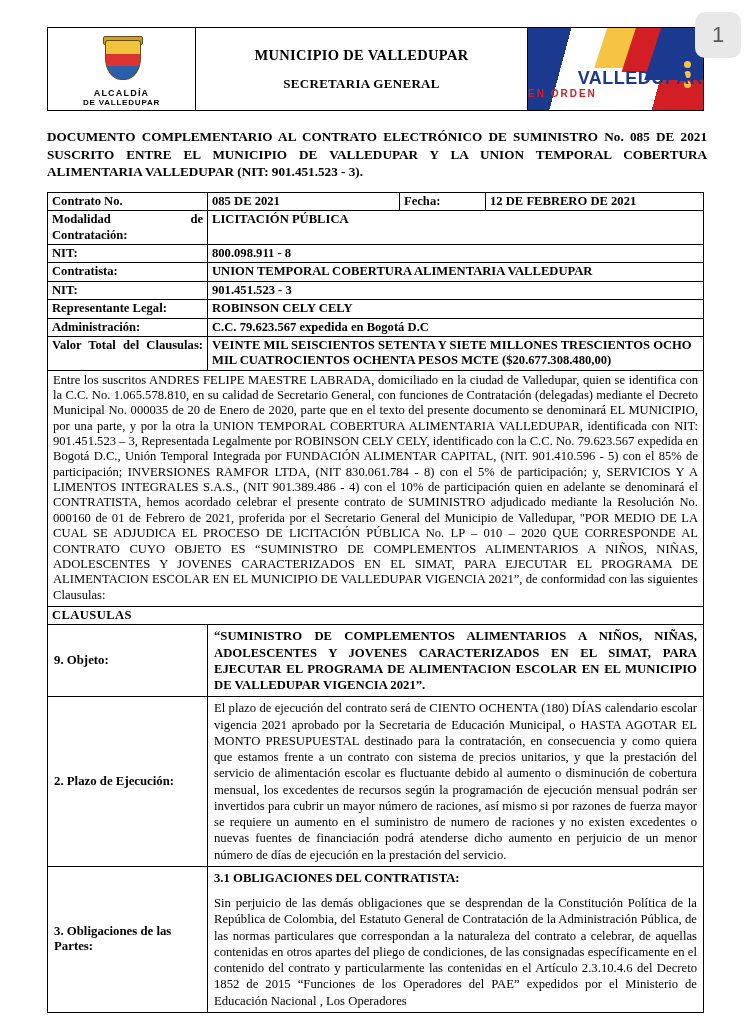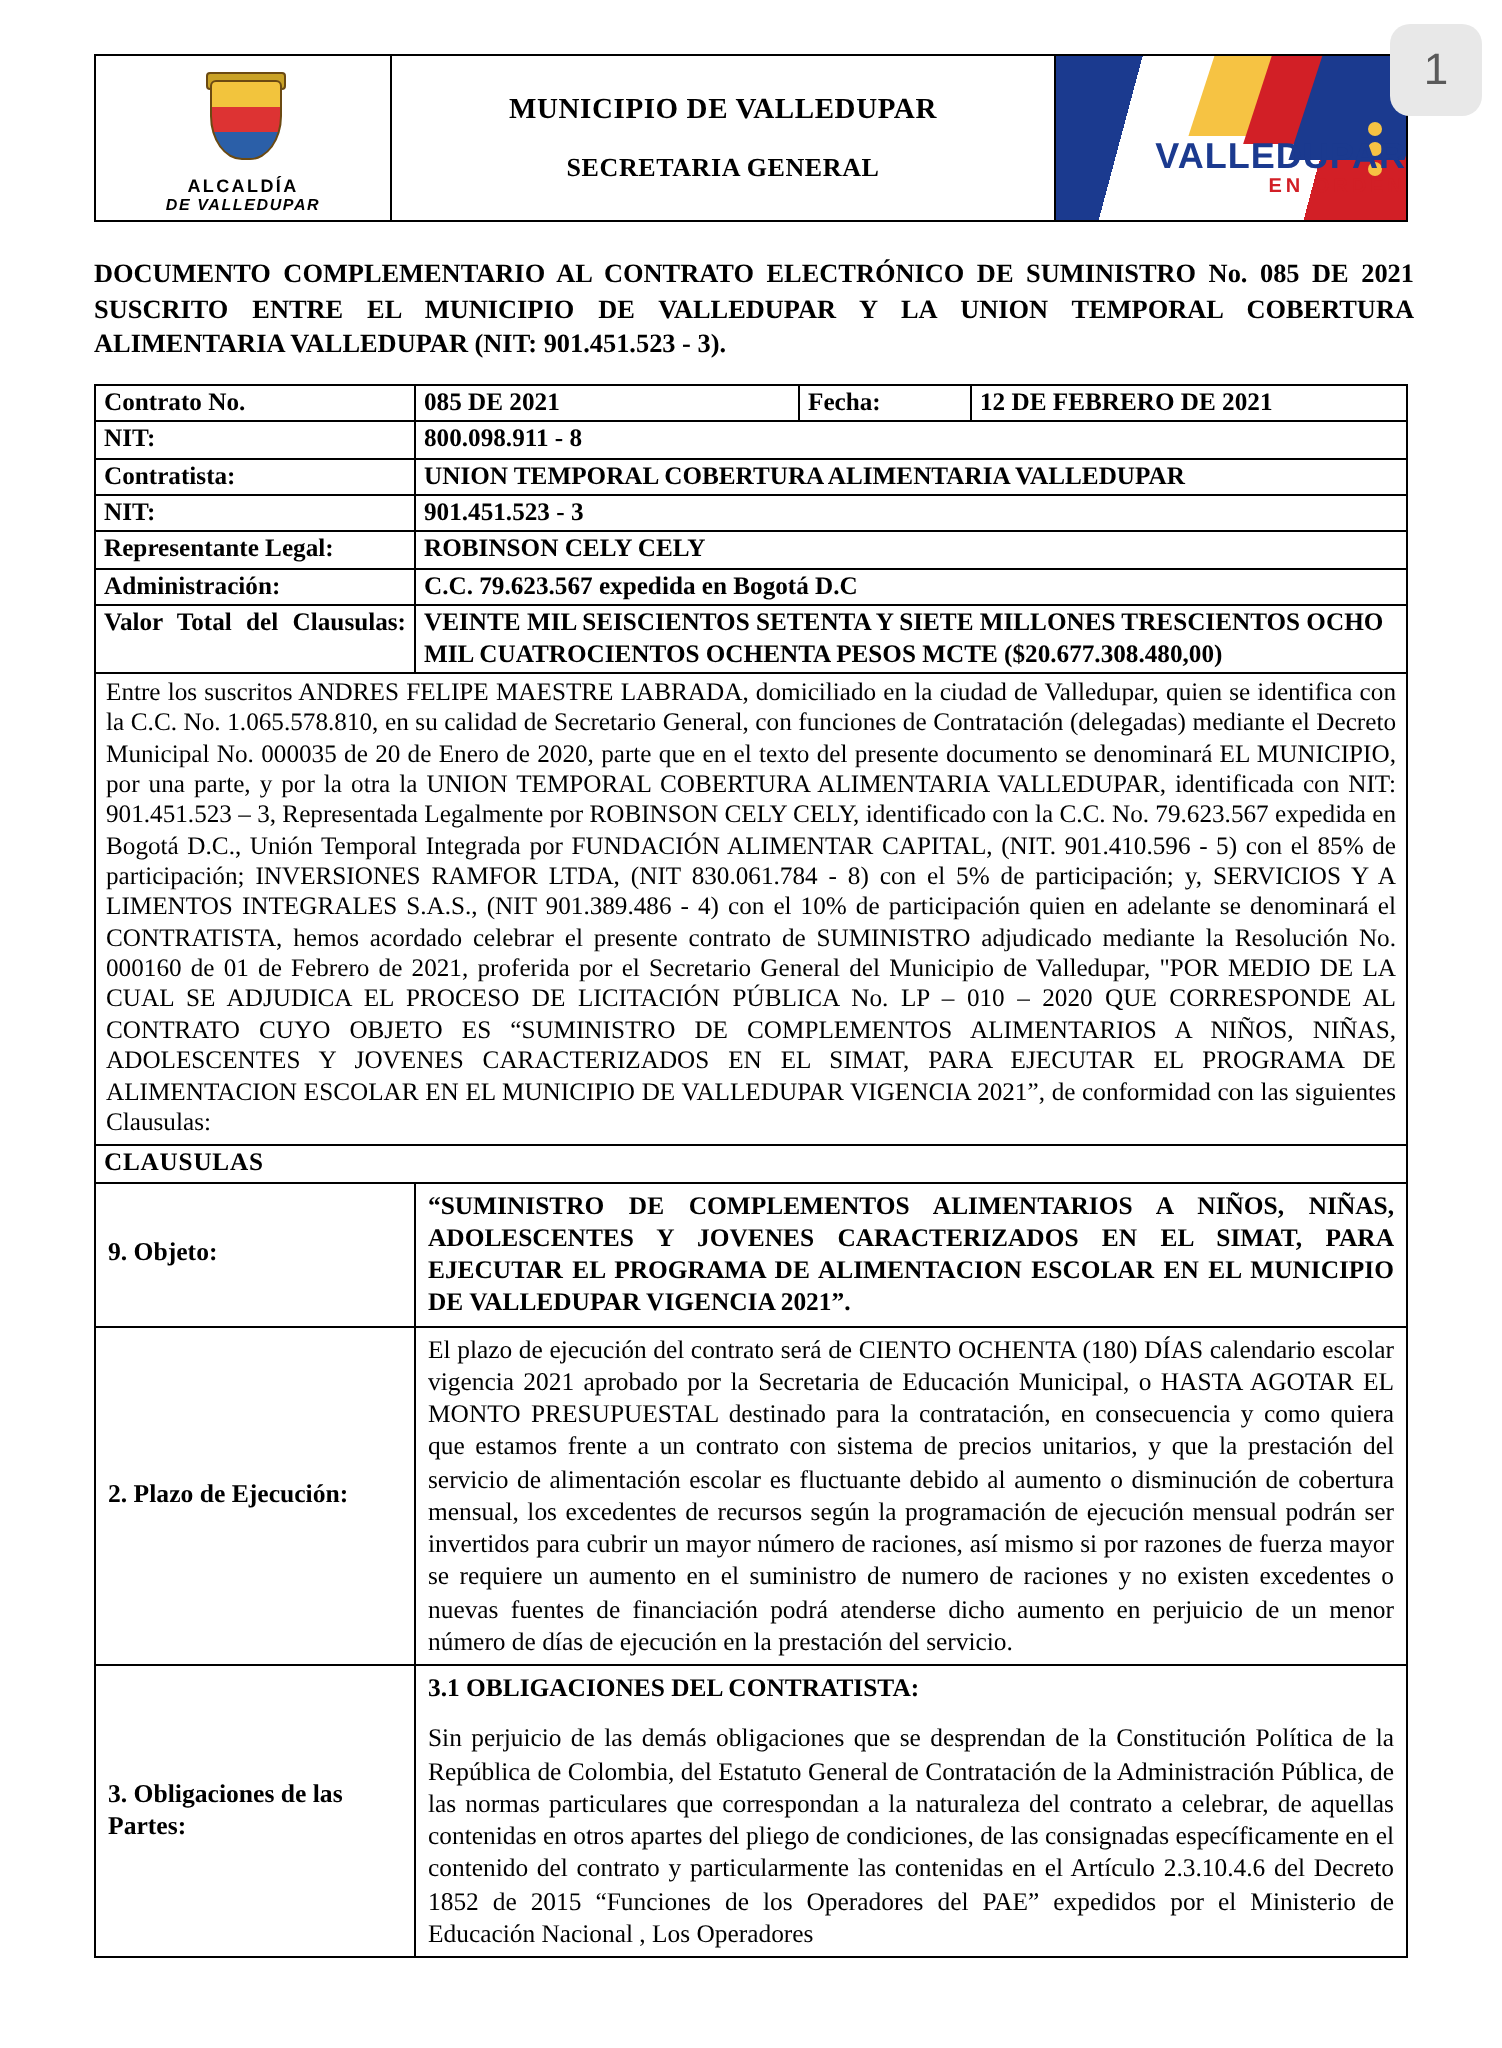--- a/index.html
+++ b/index.html
@@ -115,21 +115,20 @@
     font-weight: bold;
     letter-spacing: 1.2px;
     margin-top: 2px;
     text-align: right;
   }
   .alc2 {
     font-family: "Liberation Sans", sans-serif;
     font-size: 8px;
     font-weight: bold;
     letter-spacing: .8px;
-    font-style: italic;
   }
   
   .brand {
     position: absolute;
     inset: 0;
     background: #ffffff;
   }
   .brand .swoosh {
     position: absolute;
     left: 0; top: 0; bottom: 0; width: 100%;
@@ -164,21 +163,21 @@
     text-align: right;
     font-family: "Liberation Sans", sans-serif;
     font-weight: bold;
     color: #1b3a8f;
     font-size: 18px;
     letter-spacing: .5px;
   }
   .brand .wordsub {
     position: absolute;
     left: 0; right: 0; top: 60px;
-    text-align: right;
+    text-align: left;
     font-family: "Liberation Sans", sans-serif;
     font-weight: bold;
     color: #d21f26;
     font-size: 10px;
     letter-spacing: 2px;
   }
   .brand .dots {
     position: absolute;
     right: 12px; top: 30px;
   }
@@ -308,20 +307,24 @@
       <col style="width:218px">
     </colgroup>
     <tbody>
       <tr>
         <td class="lbl">Contrato No.</td>
         <td class="val">085 DE 2021</td>
         <td class="w-fecha">Fecha:</td>
         <td class="val">12 DE FEBRERO DE 2021</td>
       </tr>
       <tr>
+        <td class="lbl spread">Modalidad de Contratación:</td>
+        <td class="val" colspan="3">LICITACIÓN PÚBLICA</td>
+      </tr>
+      <tr>
         <td class="lbl">NIT:</td>
         <td class="val" colspan="3">800.098.911 - 8</td>
       </tr>
       <tr>
         <td class="lbl">Contratista:</td>
         <td class="val" colspan="3">UNION TEMPORAL COBERTURA ALIMENTARIA VALLEDUPAR</td>
       </tr>
       <tr>
         <td class="lbl">NIT:</td>
         <td class="val" colspan="3">901.451.523 - 3</td>

